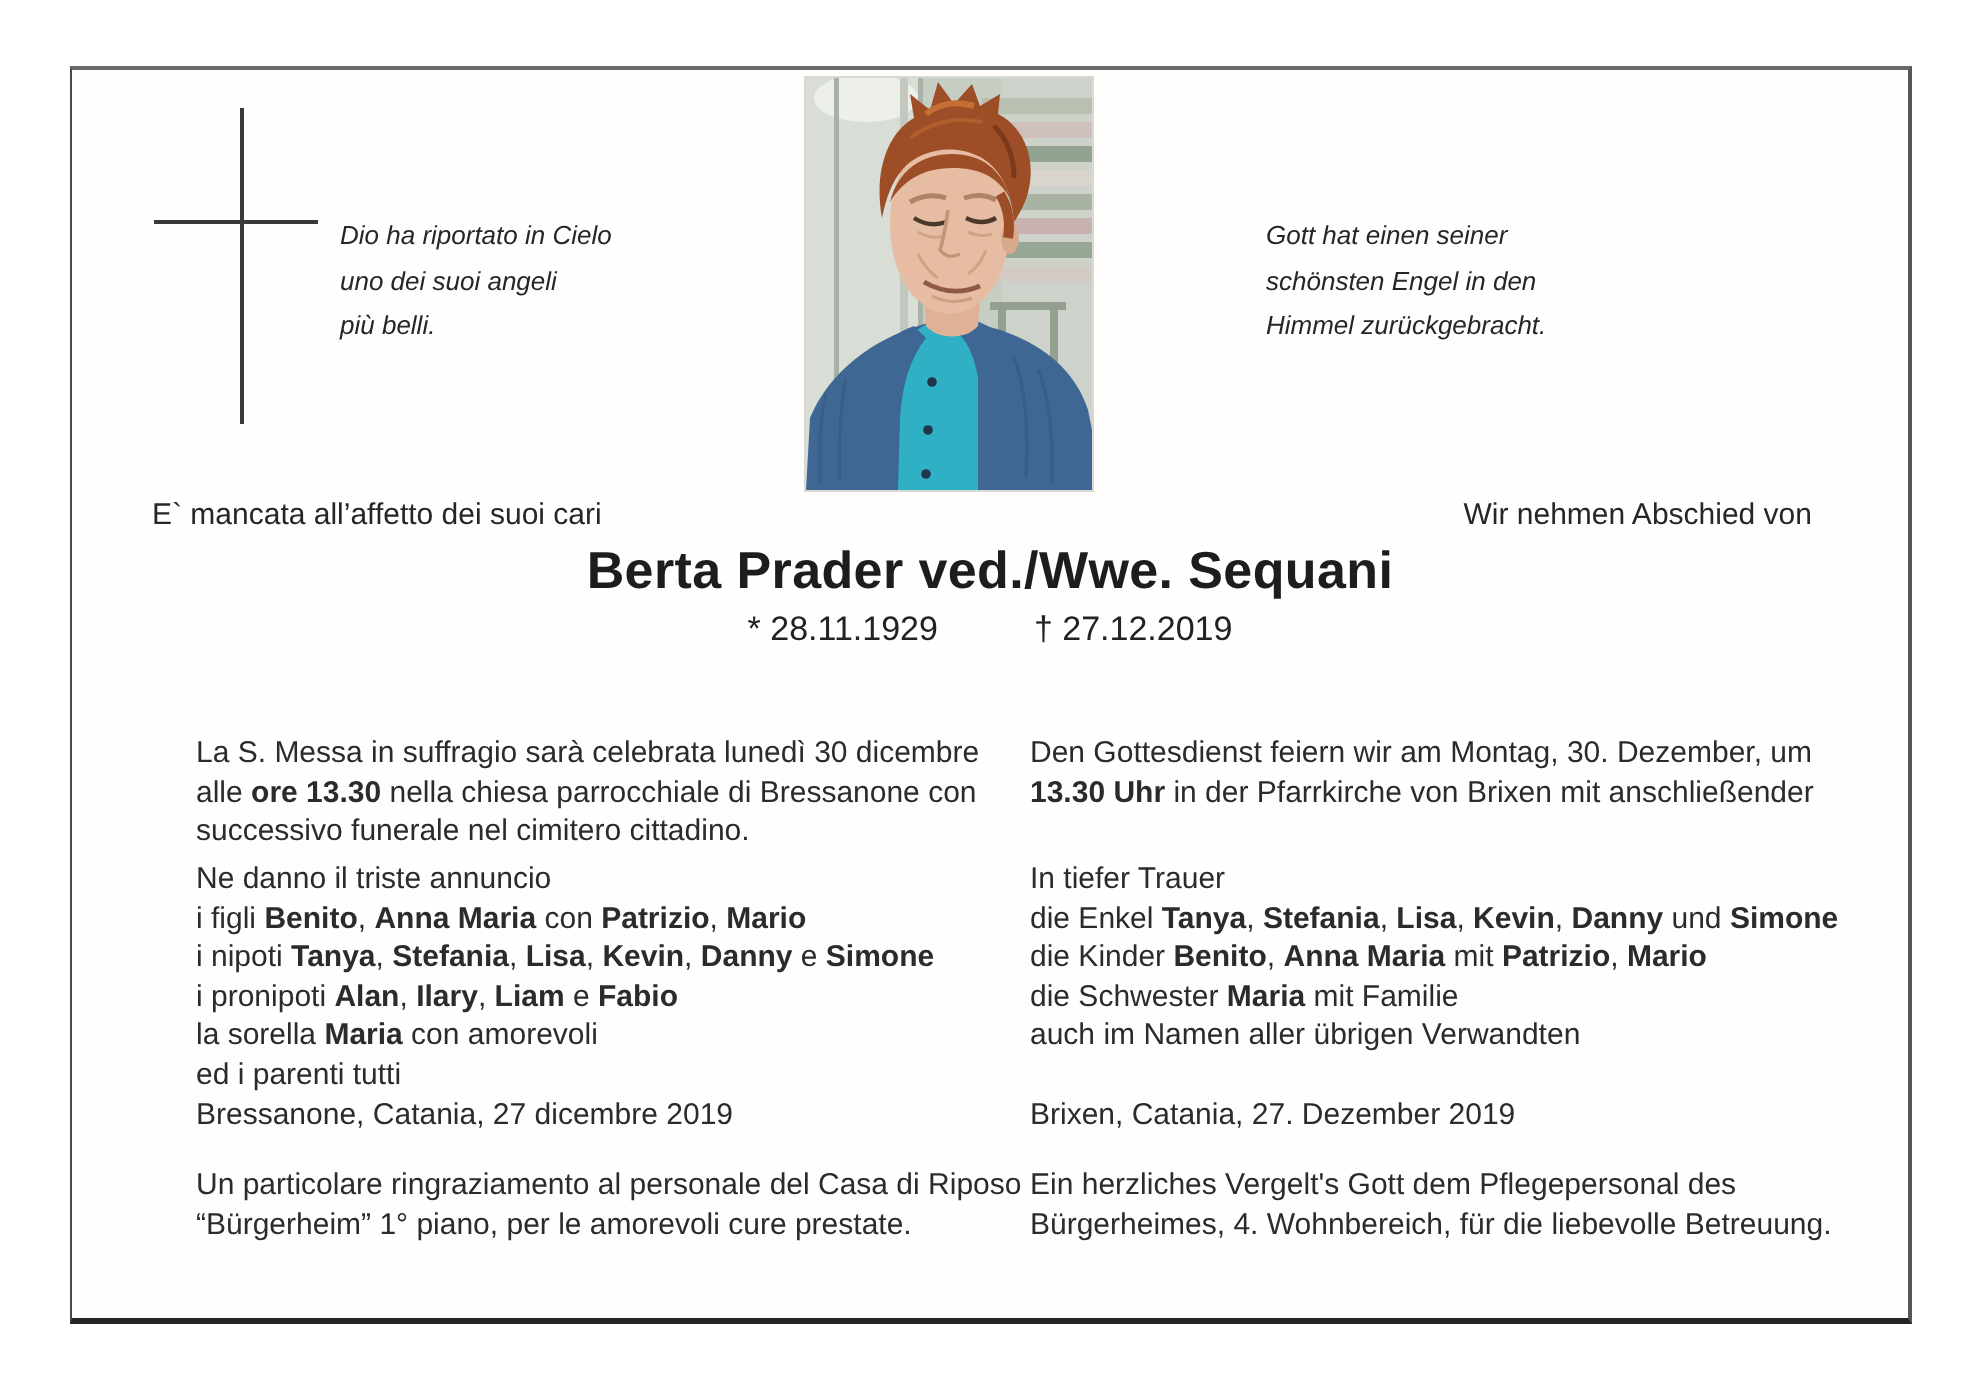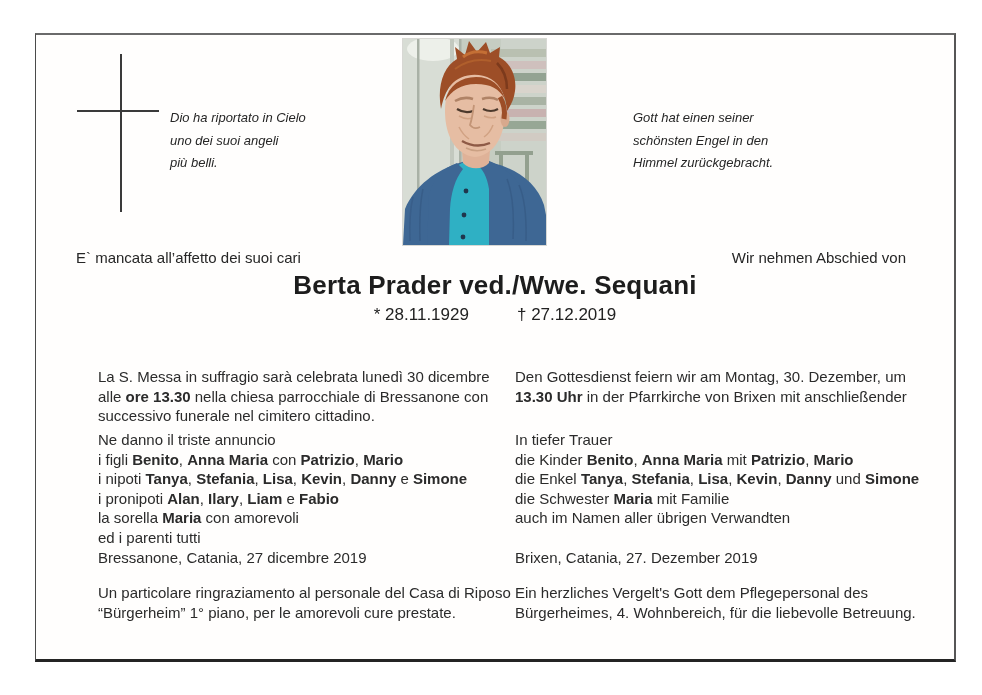--- a/index.html
+++ b/index.html
@@ -160,22 +160,22 @@
   <div class="block col-it row-family">
       <div><span>Ne danno il triste annuncio</span></div>
       <div><span>i figli </span><span class="b">Benito</span><span>, </span><span class="b">Anna Maria</span><span> con </span><span class="b">Patrizio</span><span>, </span><span class="b">Mario</span></div>
       <div><span>i nipoti </span><span class="b">Tanya</span><span>, </span><span class="b">Stefania</span><span>, </span><span class="b">Lisa</span><span>, </span><span class="b">Kevin</span><span>, </span><span class="b">Danny</span><span> e </span><span class="b">Simone</span></div>
       <div><span>i pronipoti </span><span class="b">Alan</span><span>, </span><span class="b">Ilary</span><span>, </span><span class="b">Liam</span><span> e </span><span class="b">Fabio</span></div>
       <div><span>la sorella </span><span class="b">Maria</span><span> con amorevoli</span></div>
       <div><span>ed i parenti tutti</span></div>
     </div>
   <div class="block col-de row-family">
       <div><span>In tiefer Trauer</span></div>
+      <div><span>die Enkel </span><span class="b">Tanya</span><span>, </span><span class="b">Stefania</span><span>, </span><span class="b">Lisa</span><span>, </span><span class="b">Kevin</span><span>, </span><span class="b">Danny</span><span> und </span><span class="b">Simone</span></div>
       <div><span>die Kinder </span><span class="b">Benito</span><span>, </span><span class="b">Anna Maria</span><span> mit </span><span class="b">Patrizio</span><span>, </span><span class="b">Mario</span></div>
-      <div><span>die Enkel </span><span class="b">Tanya</span><span>, </span><span class="b">Stefania</span><span>, </span><span class="b">Lisa</span><span>, </span><span class="b">Kevin</span><span>, </span><span class="b">Danny</span><span> und </span><span class="b">Simone</span></div>
       <div><span>die Schwester </span><span class="b">Maria</span><span> mit Familie</span></div>
       <div><span>auch im Namen aller übrigen Verwandten</span></div>
     </div>
 
   <div class="block col-it row-place">Bressanone, Catania, 27 dicembre 2019</div>
   <div class="block col-de row-place">Brixen, Catania, 27. Dezember 2019</div>
 
   <div class="block col-it row-thanks">
       <div><span>Un particolare ringraziamento al personale del Casa di Riposo</span></div>
       <div><span>“Bürgerheim” 1° piano, per le amorevoli cure prestate.</span></div>

